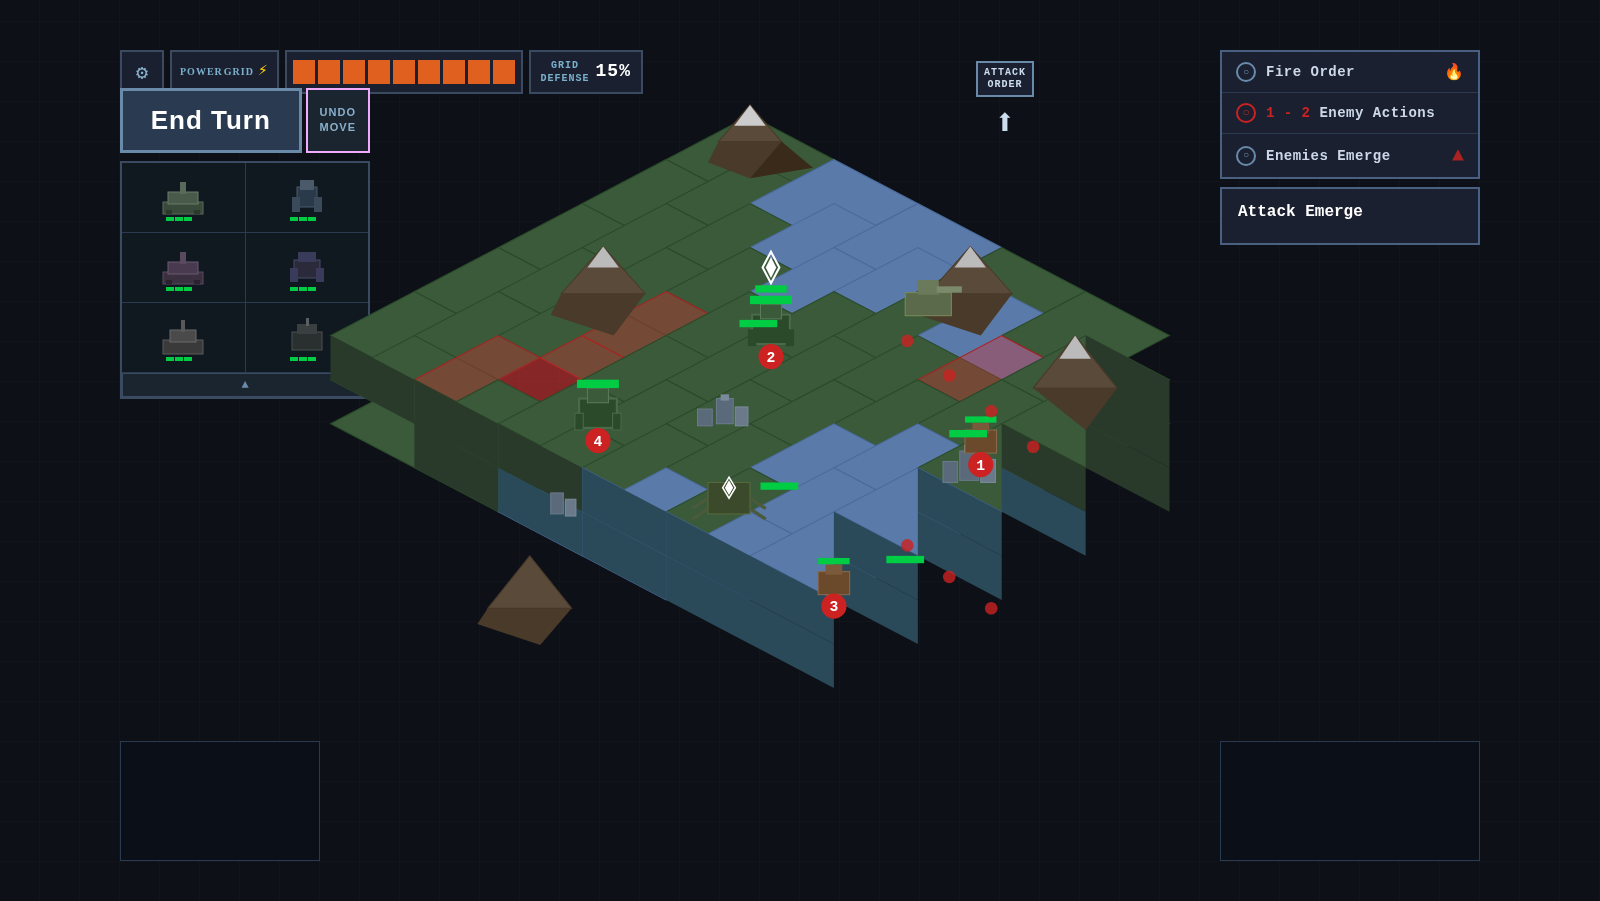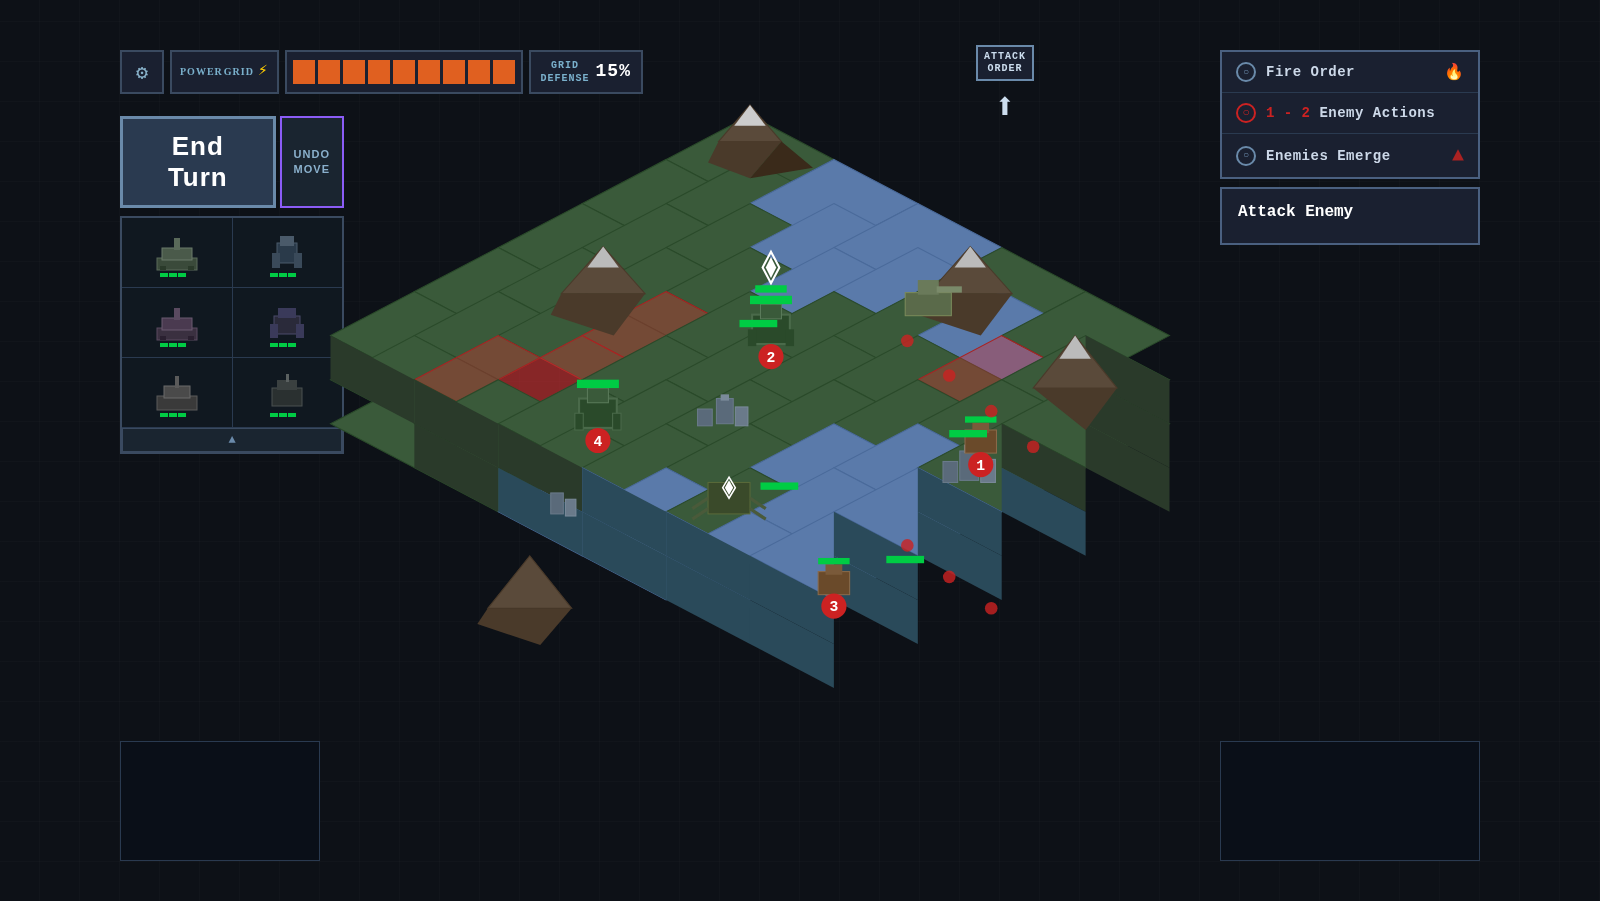--- a/index.html
+++ b/index.html
@@ -107,23 +107,23 @@
 
     .defense-label .pct {
       color: #ffffff;
       font-size: 18px;
       font-weight: bold;
     }
 
     
     .left-panel {
       position: absolute;
-      top: 116px;
+      top: 88px;
       left: 120px;
-      width: 224px;
+      width: 250px;
     }
 
     .end-turn-row {
       display: flex;
       gap: 4px;
       margin-bottom: 8px;
     }
 
     .end-turn-btn {
       background: #2a3a50;
@@ -133,21 +133,21 @@
       font-weight: bold;
       padding: 12px 20px;
       cursor: pointer;
       flex: 1;
       text-align: center;
       letter-spacing: 1px;
     }
 
     .undo-btn {
       background: #1a2530;
-      border: 2px solid #8b5cf6;
+      border: 2px solid #f0abfc;
       color: #8ab0cc;
       font-size: 11px;
       font-weight: bold;
       padding: 15px 12px;
       cursor: pointer;
       text-align: left;
       line-height: 1.4;
       letter-spacing: 1px;
     }
 
@@ -190,21 +190,21 @@
       align-items: center;
       justify-content: center;
       cursor: pointer;
       color: #6a8aaa;
       font-size: 12px;
     }
 
     
     .attack-order-btn {
       position: absolute;
-      top: 42px;
+      top: 58px;
       right: 550px;
       width: 90px;
       height: 90px;
       display: flex;
       flex-direction: column;
       align-items: center;
       justify-content: center;
       cursor: pointer;
       gap: 4px;
     }
@@ -496,21 +496,21 @@
     </div>
 
     <div class="info-row">
       <div class="info-icon-circle">○</div>
       <span class="info-text">Enemies Emerge</span>
       <span class="info-icon-right emerge-icon" style="color:#aa2222;font-size:20px;font-weight:bold;">▲</span>
     </div>
   </div>
 
   <div class="tooltip-box">
-    <div class="tooltip-title">Attack Enemy</div>
+    <div class="tooltip-title">Attack Emerge</div>
   </div>
 </div>
 
 <div class="game-map">
   <svg class="map-svg" viewBox="0 0 820 680">
     <defs>
       <pattern id="gridGreen" x="0" y="0" width="80" height="46" patternUnits="userSpaceOnUse">
         <polygon points="40,0 80,23 40,46 0,23" fill="#3a5a3a" stroke="#4a6a4a" stroke-width="1"></polygon>
       </pattern>
       <pattern id="gridBlue" x="0" y="0" width="80" height="46" patternUnits="userSpaceOnUse">

